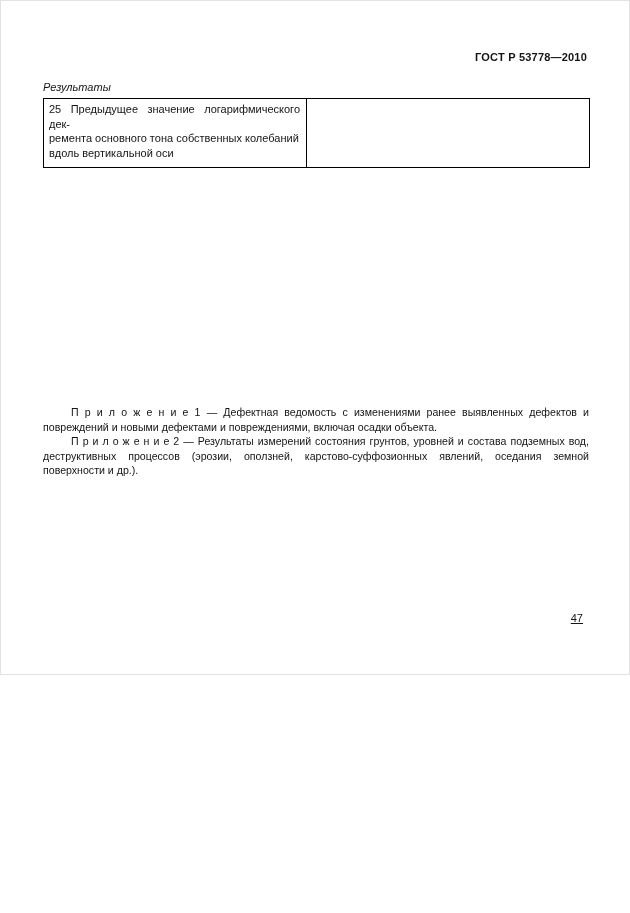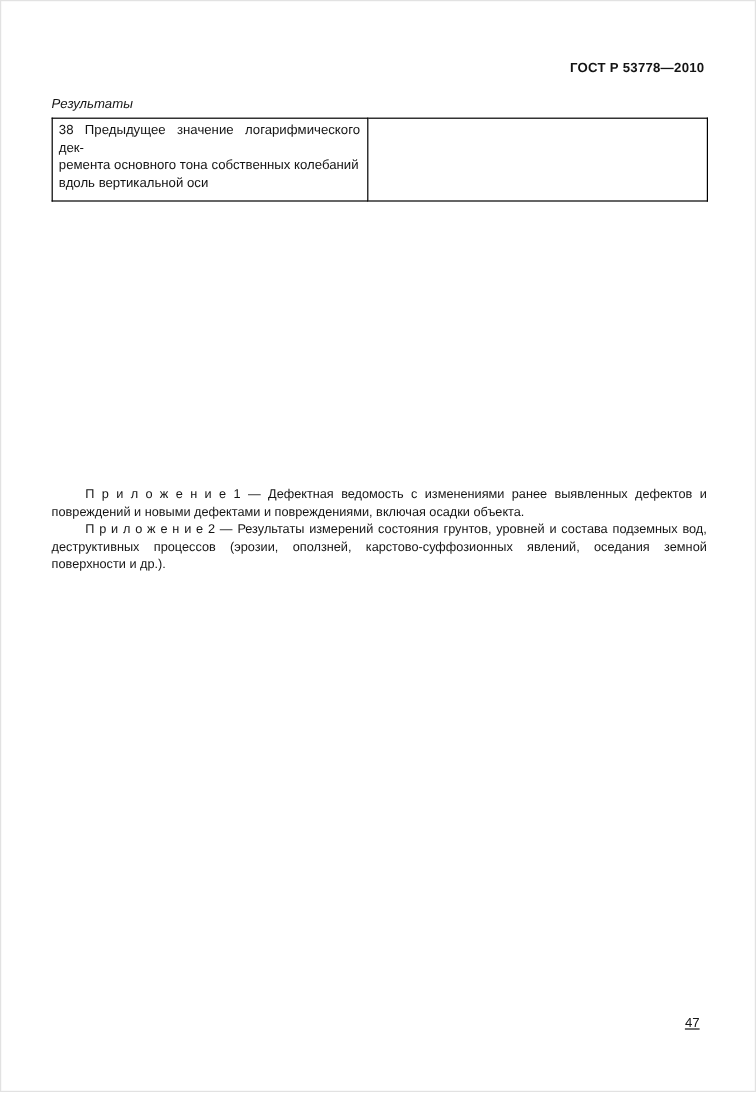--- a/index.html
+++ b/index.html
@@ -1,20 +1,20 @@
 <!DOCTYPE html>
 <html><head>
 <meta charset="utf-8">
 <style>
   * { box-sizing: border-box; }
   html, body { margin: 0; padding: 0; background: #ffffff; }
   .page {
     position: relative;
     width: 630px;
-    height: 910px;
+    height: 675px;
     background: #ffffff;
     border: 1px solid #e2e2e2;
     font-family: "Liberation Sans", sans-serif;
     color: #141414;
     overflow: hidden;
   }
   .header {
     position: absolute;
     top: 50px;
     left: 42px;
@@ -82,21 +82,21 @@
 
   <div class="header">
     <span>ГОСТ Р 53778—2010</span>
   </div>
 
   <div class="caption">Результаты</div>
 
   <table class="report">
     <tbody>
         <tr>
-          <td class="param-cell">38 Предыдущее значение логарифмического дек-
+          <td class="param-cell">25 Предыдущее значение логарифмического дек-
 ремента основного тона собственных колебаний
 вдоль вертикальной оси</td>
           <td class="value-cell"></td>
         </tr>
       </tbody>
   </table>
 
   <div class="notes">
     <p class="note">П р и л о ж е н и е  1 — Дефектная ведомость с изменениями ранее выявленных дефектов и повреждений и новыми дефектами и повреждениями, включая осадки объекта.</p>
     <p class="note">П р и л о ж е н и е  2 — Результаты измерений состояния грунтов, уровней и состава подземных вод, деструктивных процессов (эрозии, оползней, карстово-суффозионных явлений, оседания земной поверхности и др.).</p>

